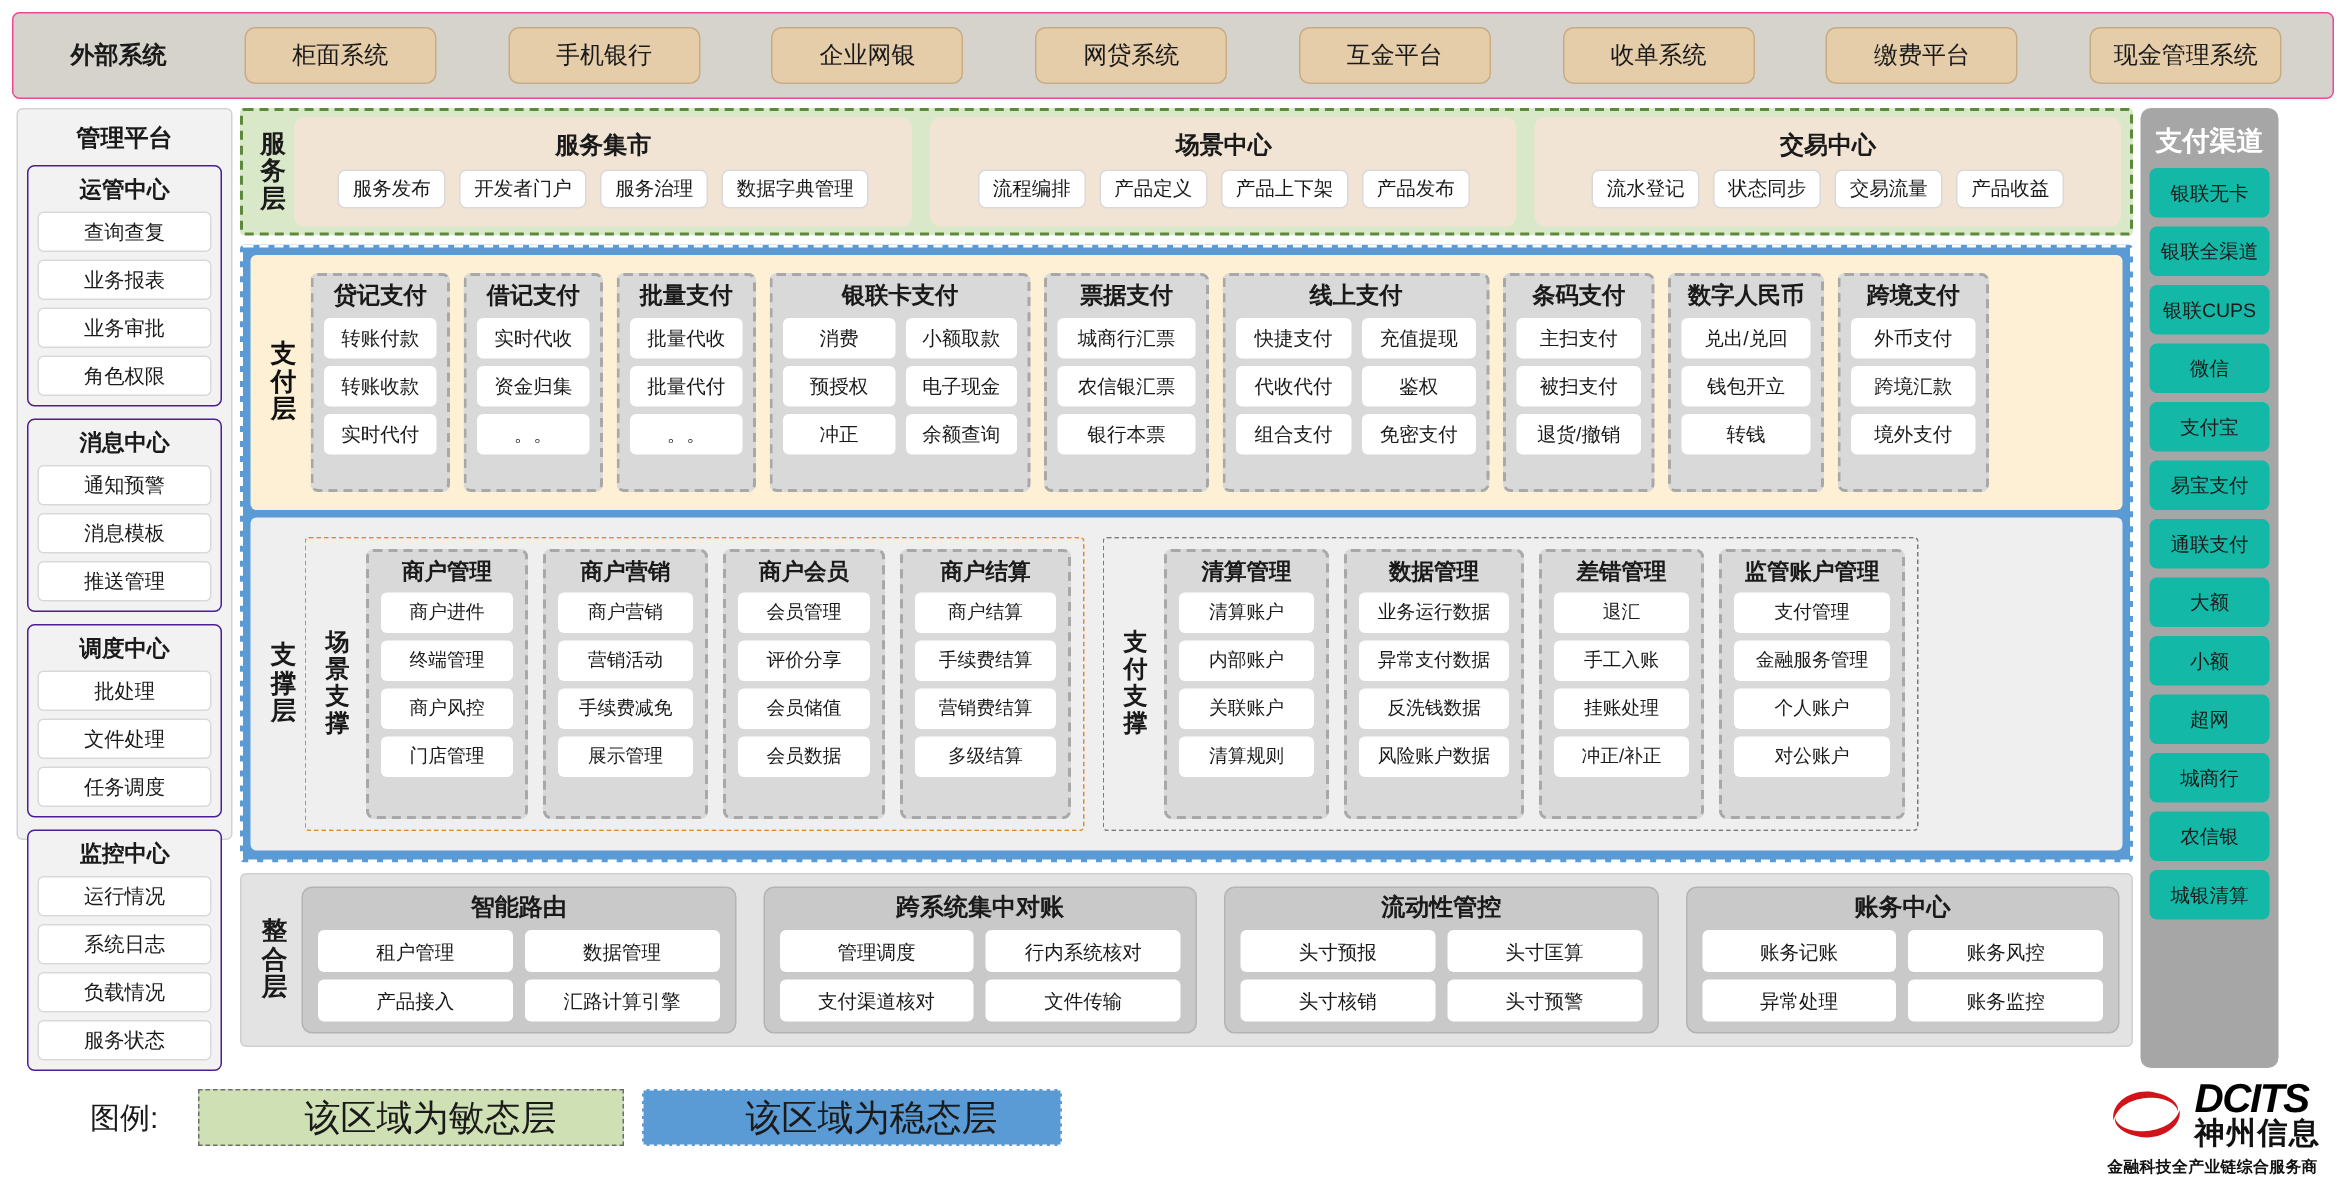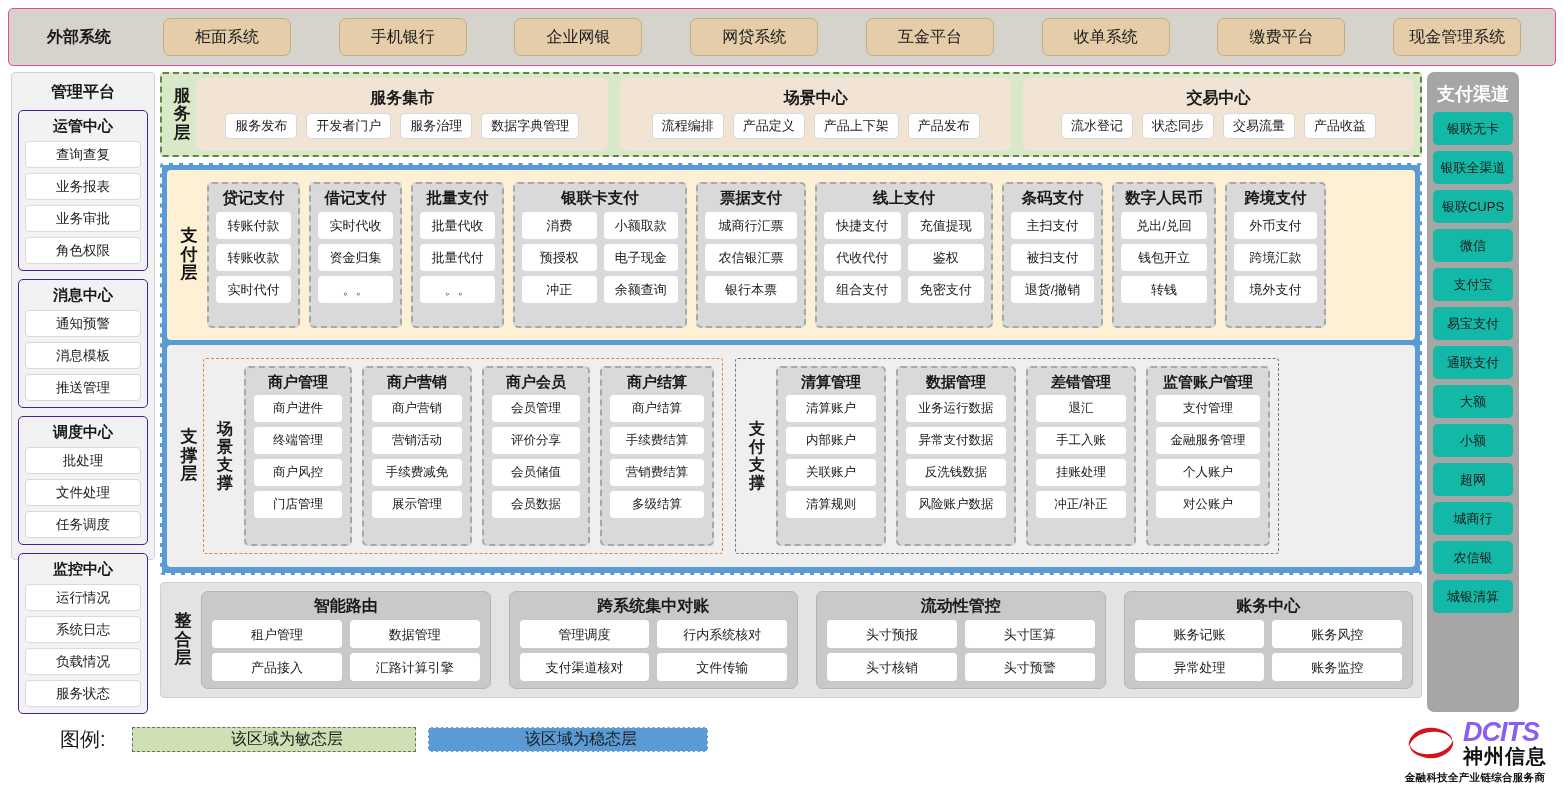--- a/index.html
+++ b/index.html
@@ -165,34 +165,34 @@
     width:100%;height:33px;margin-bottom:6px;background:#14b8a6;border:none;
     border-radius:5px;font-size:13px;
   }
 
   
   #legend{
     position:absolute;left:60px;top:726px;display:flex;align-items:center;gap:12px;
   }
   #legend .leg-label{font-size:20px;margin-right:14px;}
   .leg-box{
-    height:25px;display:flex;align-items:center;justify-content:center;
-    font-size:16px;box-sizing:border-box;padding-left:27px;
+    height:38px;display:flex;align-items:center;justify-content:center;
+    font-size:24px;box-sizing:border-box;padding-left:27px;
   }
   .leg-box.agile{width:284px;background:#cfe0b4;border:1px dashed #6d6d6d;}
   .leg-box.stable{width:280px;background:#5b9bd5;border:1px dashed #ffffff;}
 
   
   #logo{
     position:absolute;left:1386px;top:710px;width:178px;height:84px;
     display:flex;flex-direction:column;align-items:center;justify-content:center;
   }
   .logo-top{display:flex;align-items:center;gap:4px;}
   .logo-text{display:flex;flex-direction:column;align-items:flex-start;line-height:1;}
-  .logo-en{font-size:27px;font-weight:bold;color:#8b5cf6;letter-spacing:-1px;font-style:italic;}
+  .logo-en{font-size:27px;font-weight:bold;color:#000000;letter-spacing:-1px;font-style:italic;}
   .logo-cn{font-size:20px;font-weight:bold;color:#111;letter-spacing:1px;}
   .logo-tag{font-size:10.5px;font-weight:bold;color:#111;margin-top:5px;letter-spacing:0.3px;}
 </style>
 </head>
 <body>
 
 <div id="ext-bar">
   <div class="ext-title">外部系统</div>
   <div class="ext-items">
     <div class="ext-chip">柜面系统</div>

